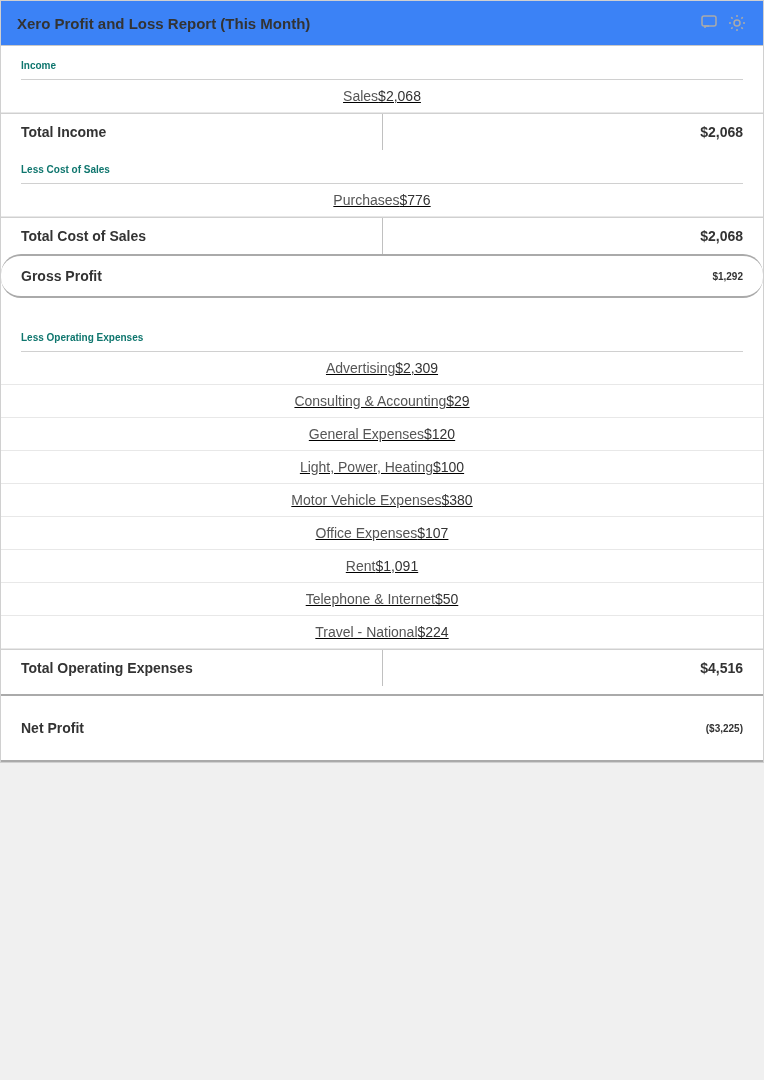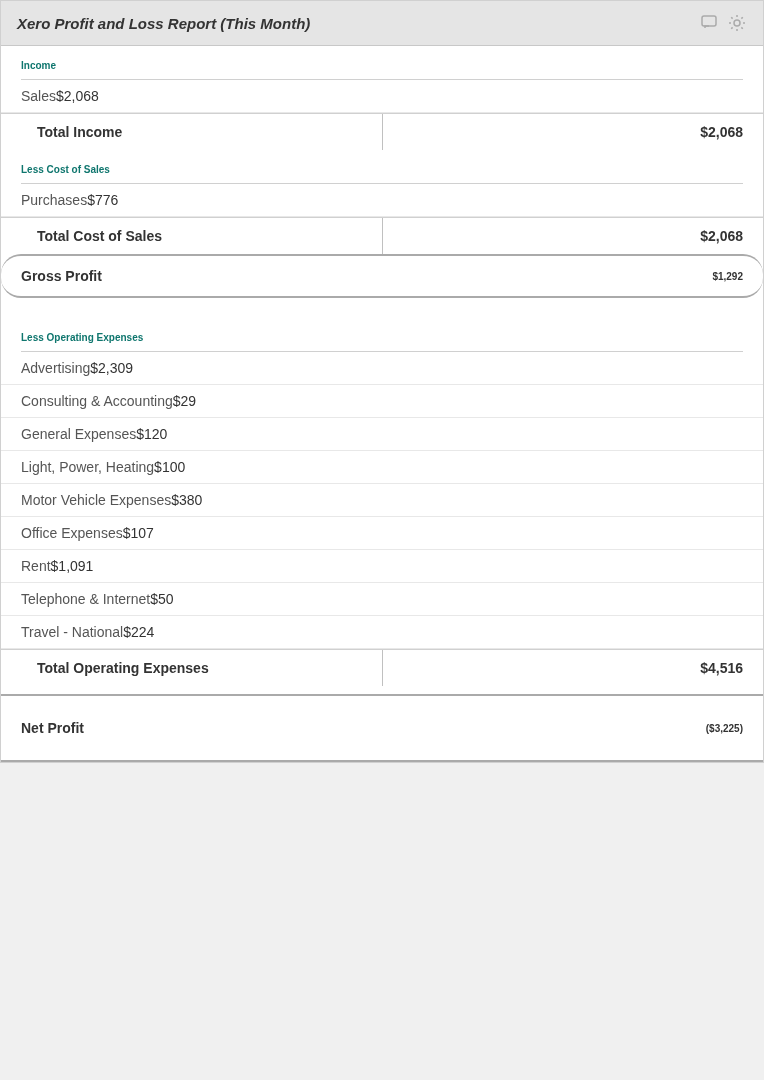--- a/index.html
+++ b/index.html
@@ -19,27 +19,26 @@
       padding: 0;
     }
 
     .report-container {
       width: 764px;
       background: #ffffff;
       border: 1px solid #d0d0d0;
     }
 
     .report-header {
-      background: #e5e5e5;
+      background: #3b82f6;
       padding: 12px 16px;
       display: flex;
       justify-content: space-between;
       align-items: center;
       border-bottom: 1px solid #c8c8c8;
-      font-style: italic;
     }
 
     .report-title {
       font-size: 15px;
       font-weight: bold;
       color: #333;
     }
 
     .header-icons {
       display: flex;
@@ -74,24 +73,25 @@
     }
 
     .section-divider {
       height: 1px;
       background: #d0d0d0;
       margin: 0 20px;
     }
 
     .data-row {
       display: flex;
-      justify-content: flex-start;
+      justify-content: center;
       align-items: center;
       padding: 8px 20px;
       border-bottom: 1px solid #e8e8e8;
+      text-decoration: underline;
     }
 
     .data-row:last-child {
       border-bottom: none;
     }
 
     .row-label {
       color: #555;
       font-size: 14px;
     }
@@ -117,21 +117,20 @@
       left: 50%;
       top: 0;
       bottom: 0;
       width: 1px;
       background: #c0c0c0;
     }
 
     .total-row-with-bar .row-label {
       font-weight: bold;
       color: #333;
-      margin-left: 16px;
     }
 
     .total-row-with-bar .row-value {
       font-weight: bold;
       color: #333;
     }
 
     .gross-profit-section {
       border-top: 2px solid #aaa;
       border-bottom: 2px solid #aaa;

